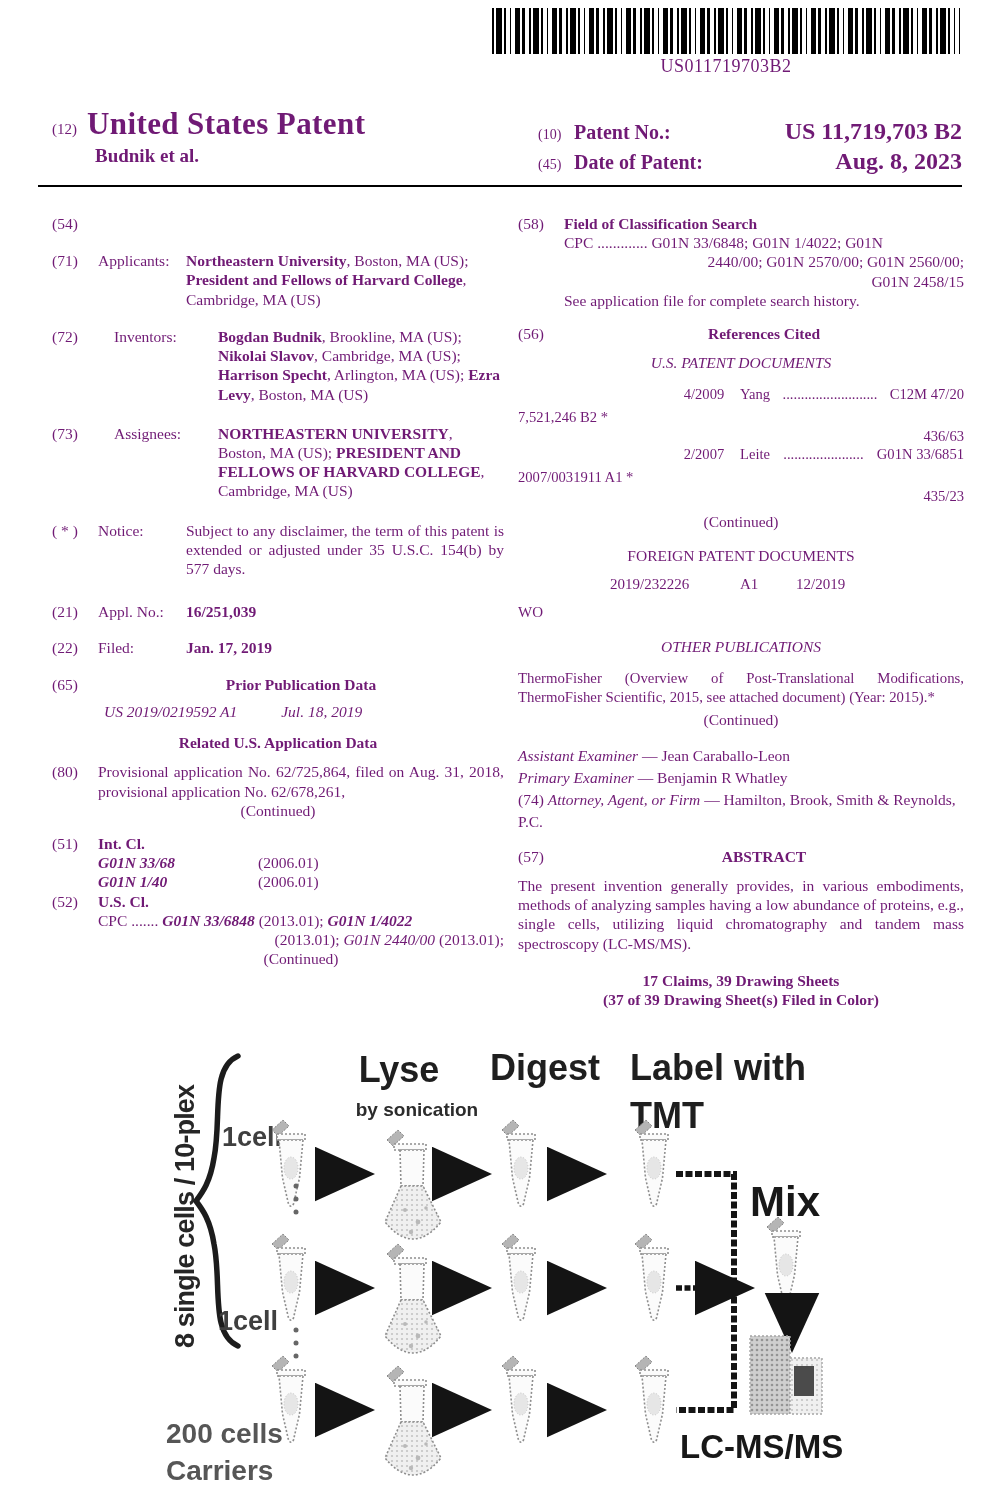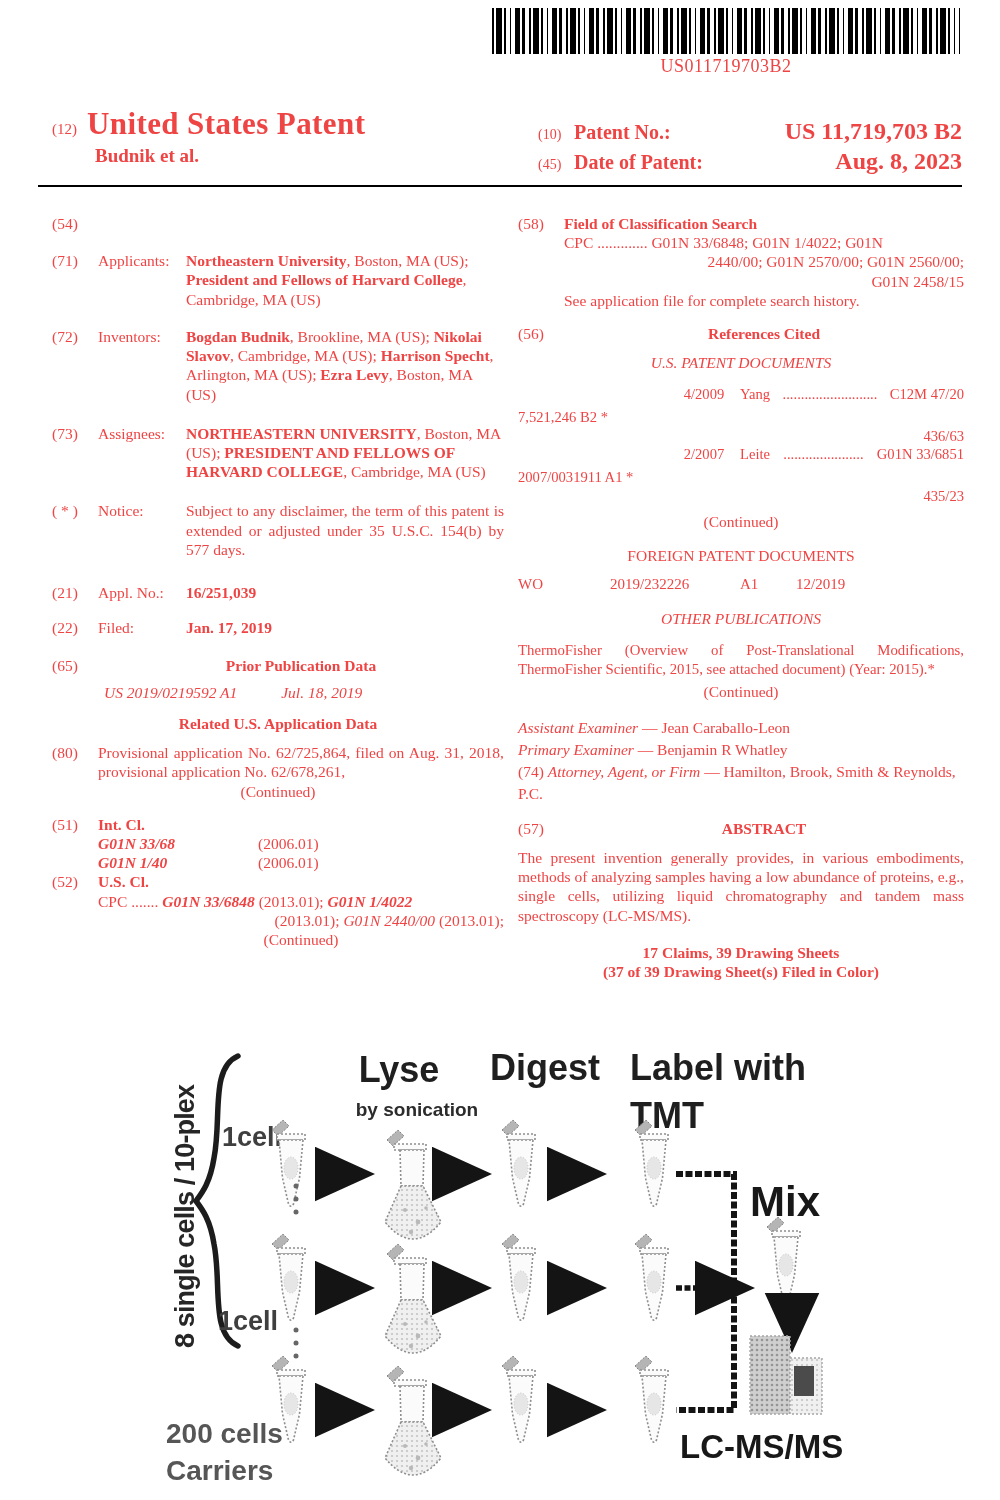--- a/index.html
+++ b/index.html
@@ -1,17 +1,17 @@
 <!DOCTYPE html>
 <html><head>
 <meta charset="utf-8">
 <style>
   html,body{margin:0;padding:0;background:#e8e8e8;}
   .page{position:relative;width:1000px;height:1500px;background:#fff;
-        font-family:"Liberation Serif",serif;color:#ef4444;overflow:hidden;margin:0 auto;}
+        font-family:"Liberation Serif",serif;color:#701a75;overflow:hidden;margin:0 auto;}
 
   
   .barcode{position:absolute;left:492px;top:8px;width:468px;height:46px;
     background:repeating-linear-gradient(90deg,
       #000 0 2px,#fff 2px 4px,#000 4px 10px,#fff 10px 12px,#000 12px 14px,
       #fff 14px 18px,#000 18px 19px,#fff 19px 23px,#000 23px 28px,#fff 28px 30px,
       #000 30px 33px,#fff 33px 37px);}
   .barcode-text{position:absolute;left:492px;top:56px;width:468px;text-align:center;
     font-size:18px;letter-spacing:.5px;}
 
@@ -38,31 +38,31 @@
   .val{flex:1;}
   .b{font-weight:bold;}
   .i{font-style:italic;}
   .bi{font-weight:bold;font-style:italic;}
   .c{text-align:center;}
   .rr{text-align:right;}
   .j{text-align:justify;}
   .title-val{font-weight:bold;max-width:352px;}
   .mb8{margin-bottom:8px;}  .mb10{margin-bottom:10px;} .mb12{margin-bottom:12px;font-style:italic;}
   .mb14{margin-bottom:14px;}.mb16{margin-bottom:16px;} .mb18{margin-bottom:18px;}
-  .mb20{margin-bottom:20px;}.mb24{margin-bottom:24px;}
+  .mb20{margin-bottom:20px;gap:16px;}.mb24{margin-bottom:24px;}
   .publine{display:flex;gap:44px;padding-left:52px;}
   .clrow{display:flex;}
   .clcode{flex:0 0 160px;}
   .smallrows{font-size:14.6px;line-height:1.3;}
   .usrow{display:flex;}
   .pnum{flex:0 0 150px;text-align:left;margin-top:23px;}
   .pdate{flex:0 0 72px;text-align:center;}
   .pdots{flex:1;overflow:hidden;white-space:nowrap;padding:0 4px;text-align:center;}
   .frow{display:flex;font-size:15px;}
-  .fo{flex:0 0 92px;}.fnm{flex:0 0 130px;}.fk{flex:0 0 56px;}
+  .fo{flex:0 0 92px;margin-top:28px;}.fnm{flex:0 0 130px;}.fk{flex:0 0 56px;}
   .otherpub{font-size:14.8px;line-height:1.28;}
   .exline{line-height:1.42;}
 
   
   .figure{position:absolute;left:0;top:1018px;}
   .ft{font-family:"Liberation Sans",sans-serif;}
   .glass{fill:#fbfbfb;stroke:#8e8e8e;stroke-width:1.6;stroke-dasharray:2 2;}
   .bowl{fill:url(#ht);stroke:#8e8e8e;stroke-width:1.6;stroke-dasharray:2 2;}
   .cap{fill:#b5b5b5;stroke:#838383;stroke-width:1;stroke-dasharray:2 1.5;}
   .fillm{fill:#e6e6e6;stroke:#c2c2c2;stroke-width:1;stroke-dasharray:1 2;}

